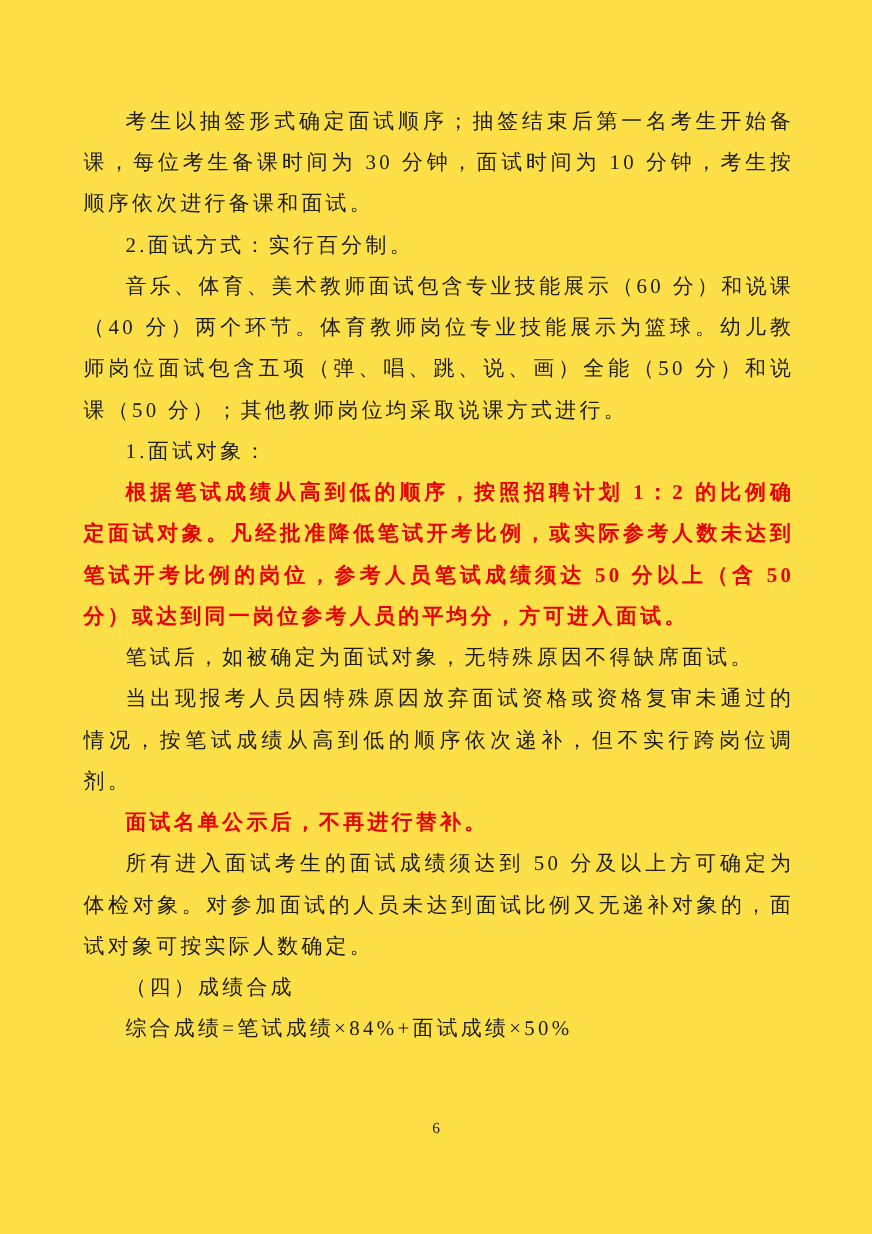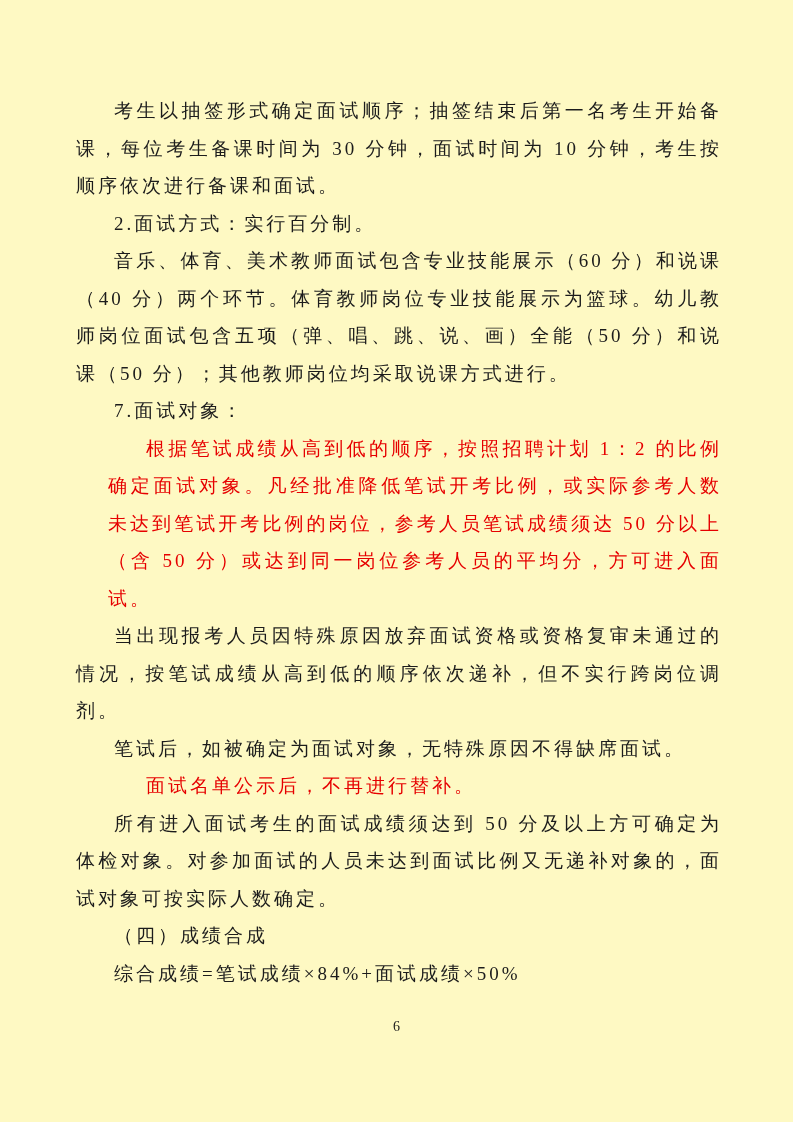--- a/index.html
+++ b/index.html
@@ -4,21 +4,21 @@
 <style>
   html, body {
     margin: 0;
     padding: 0;
     background: #ffffff;
   }
   .page {
     position: relative;
     width: 793px;
     height: 1122px;
-    background: #fef9c3;
+    background: #fde047;
     overflow: hidden;
     font-family: "Liberation Serif", "DejaVu Serif", serif;
     box-sizing: border-box;
   }
   .content {
     position: absolute;
     top: 92px;
     left: 76px;
     width: 646px;
   }
@@ -28,22 +28,21 @@
     font-size: 19px;
     line-height: 37.5px;
     letter-spacing: 3px;
     text-align: justify;
     text-indent: 2em;
     color: #1c1c1c;
     word-break: break-all;
   }
   p.para.red {
     color: #e60000;
-    font-weight: 400;
-    margin-left: 32px;
+    font-weight: 700;
   }
   p.para.bold {
     font-weight: 400;
   }
   .footer {
     position: absolute;
     top: 1019px;
     left: 0;
     width: 793px;
     text-align: center;
@@ -53,23 +52,23 @@
   }
 </style>
 </head>
 <body>
 
 <div class="page">
   <div class="content">
     <p class="para">考生以抽签形式确定面试顺序；抽签结束后第一名考生开始备课，每位考生备课时间为 30 分钟，面试时间为 10 分钟，考生按顺序依次进行备课和面试。</p>
     <p class="para">2.面试方式：实行百分制。</p>
     <p class="para">音乐、体育、美术教师面试包含专业技能展示（60 分）和说课（40 分）两个环节。体育教师岗位专业技能展示为篮球。幼儿教师岗位面试包含五项（弹、唱、跳、说、画）全能（50 分）和说课（50 分）；其他教师岗位均采取说课方式进行。</p>
-    <p class="para">7.面试对象：</p>
+    <p class="para">1.面试对象：</p>
     <p class="para red">根据笔试成绩从高到低的顺序，按照招聘计划 1：2 的比例确定面试对象。凡经批准降低笔试开考比例，或实际参考人数未达到笔试开考比例的岗位，参考人员笔试成绩须达 50 分以上（含 50 分）或达到同一岗位参考人员的平均分，方可进入面试。</p>
+    <p class="para">笔试后，如被确定为面试对象，无特殊原因不得缺席面试。</p>
     <p class="para">当出现报考人员因特殊原因放弃面试资格或资格复审未通过的情况，按笔试成绩从高到低的顺序依次递补，但不实行跨岗位调剂。</p>
-    <p class="para">笔试后，如被确定为面试对象，无特殊原因不得缺席面试。</p>
     <p class="para red">面试名单公示后，不再进行替补。</p>
     <p class="para">所有进入面试考生的面试成绩须达到 50 分及以上方可确定为体检对象。对参加面试的人员未达到面试比例又无递补对象的，面试对象可按实际人数确定。</p>
     <p class="para bold">（四）成绩合成</p>
     <p class="para">综合成绩=笔试成绩×84%+面试成绩×50%</p>
   </div>
   <div class="footer">6</div>
 </div>
 
 </body></html>

